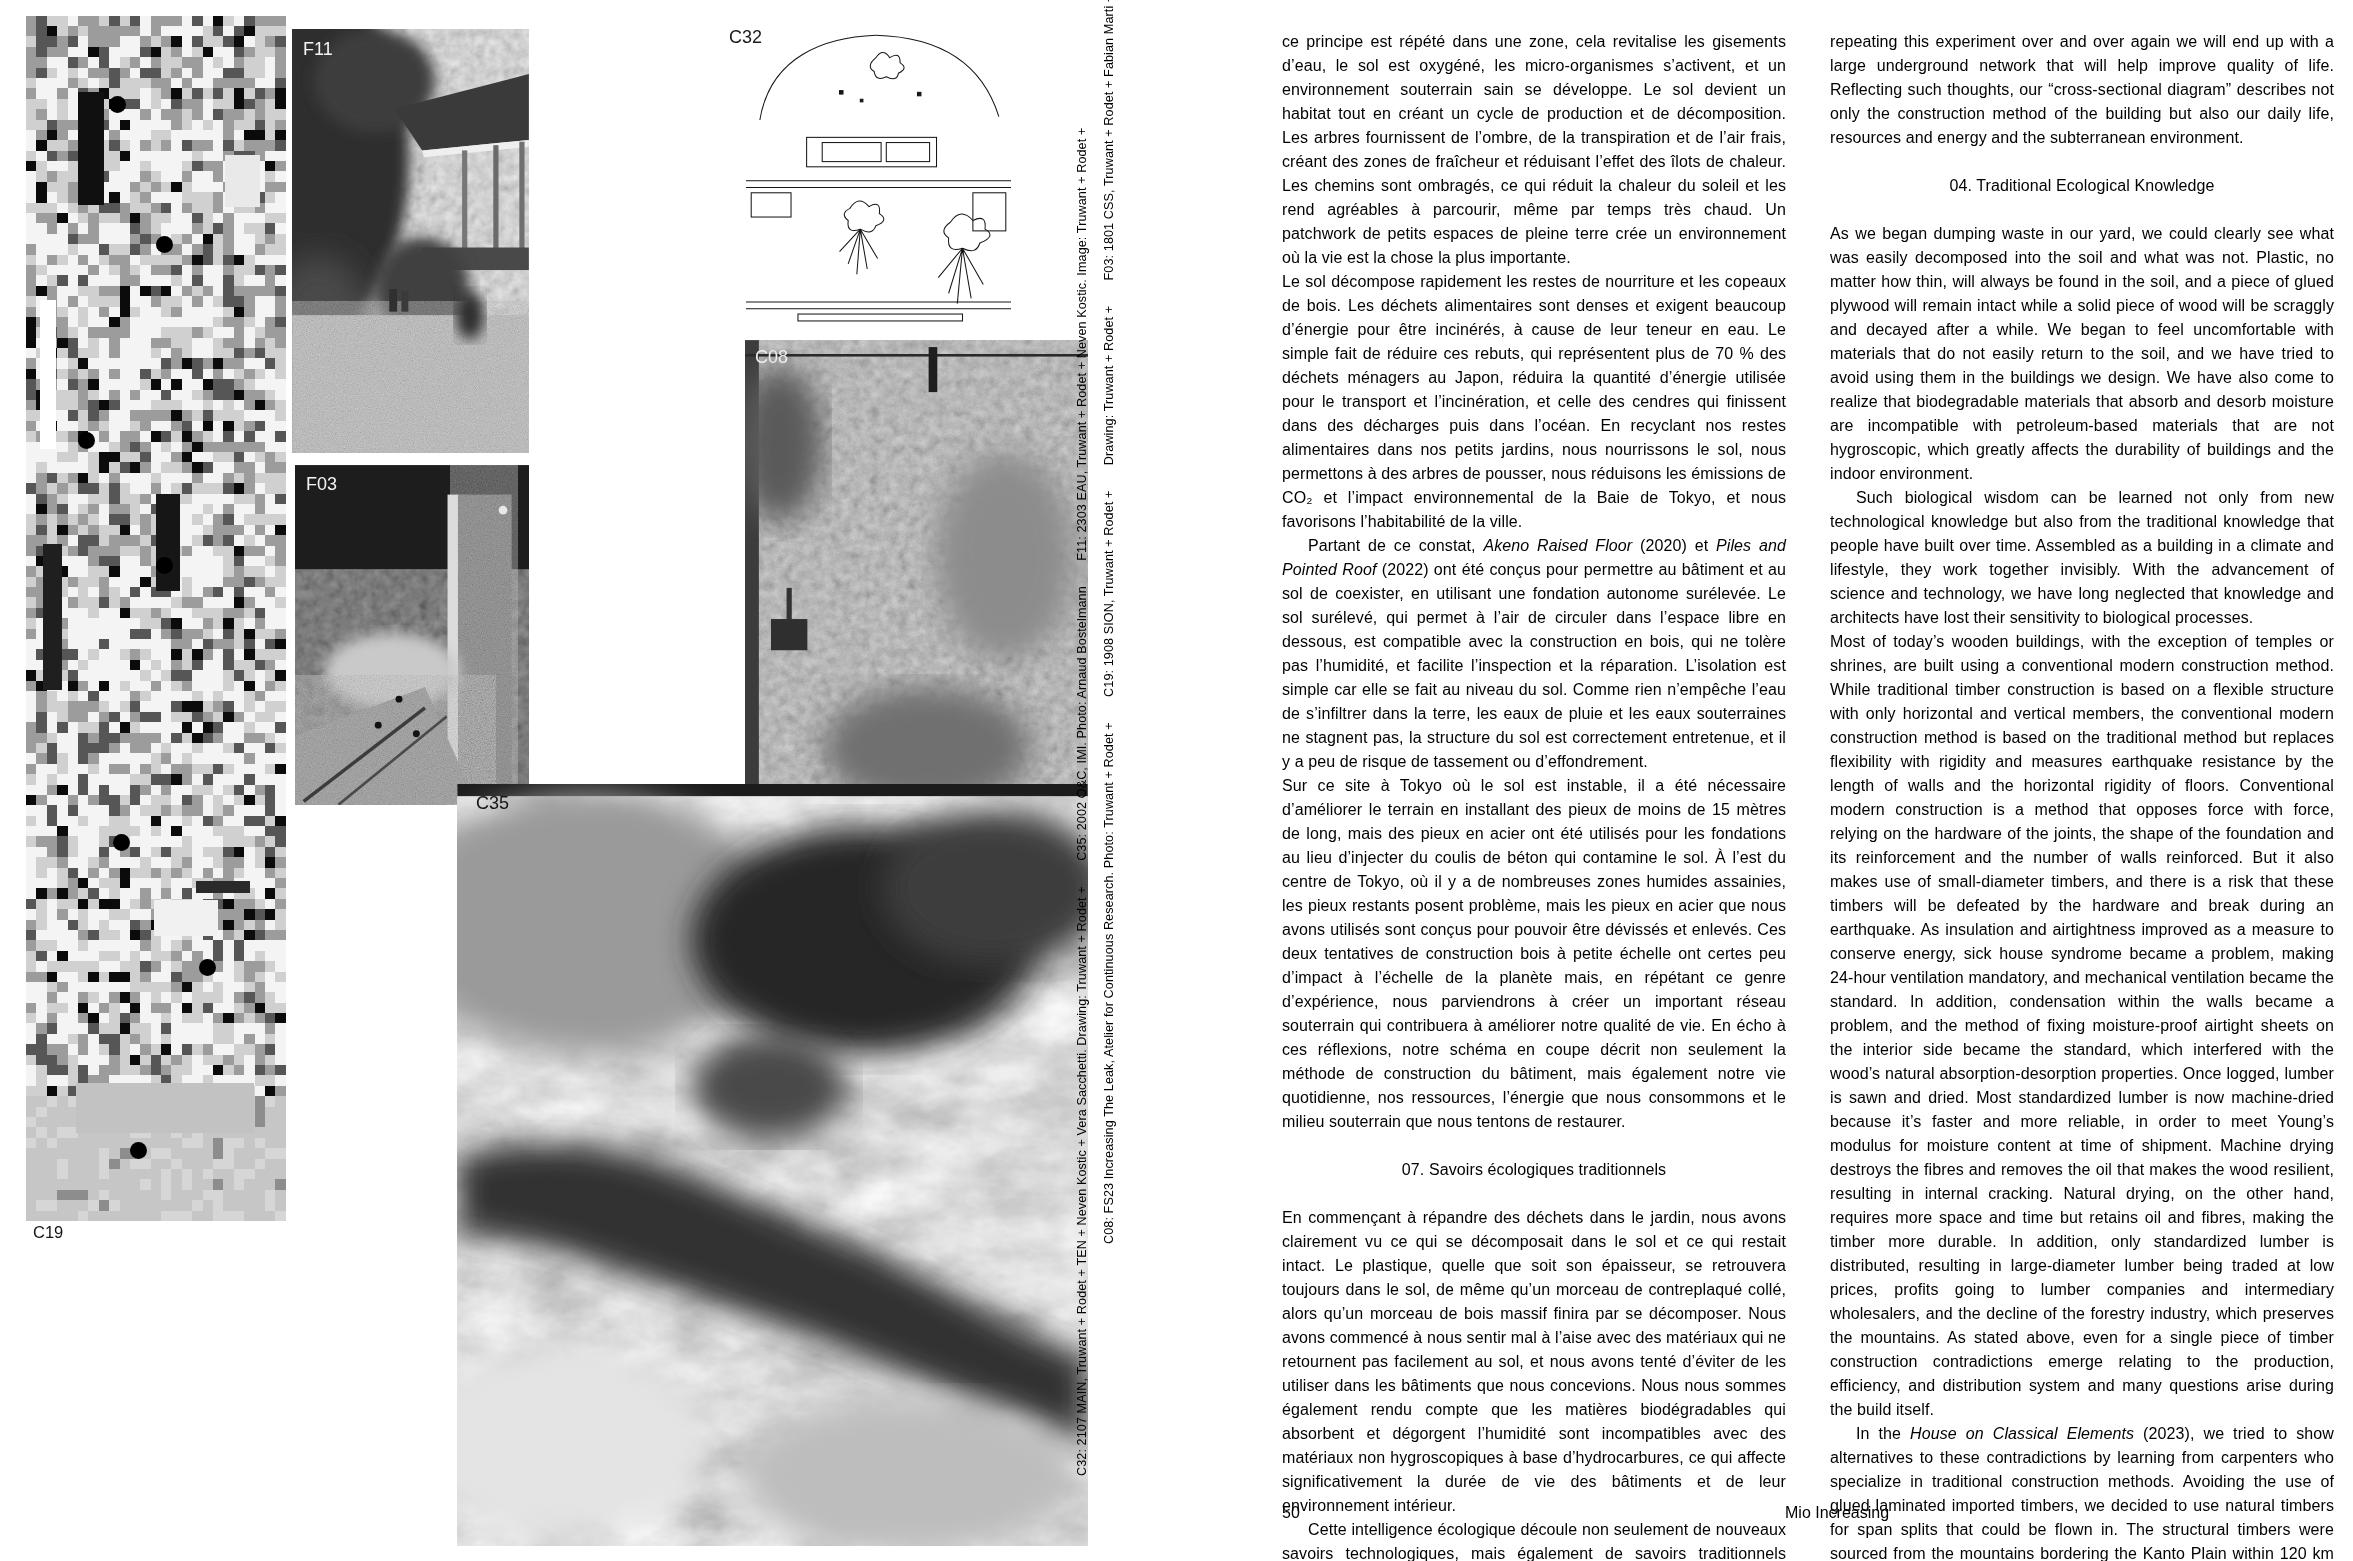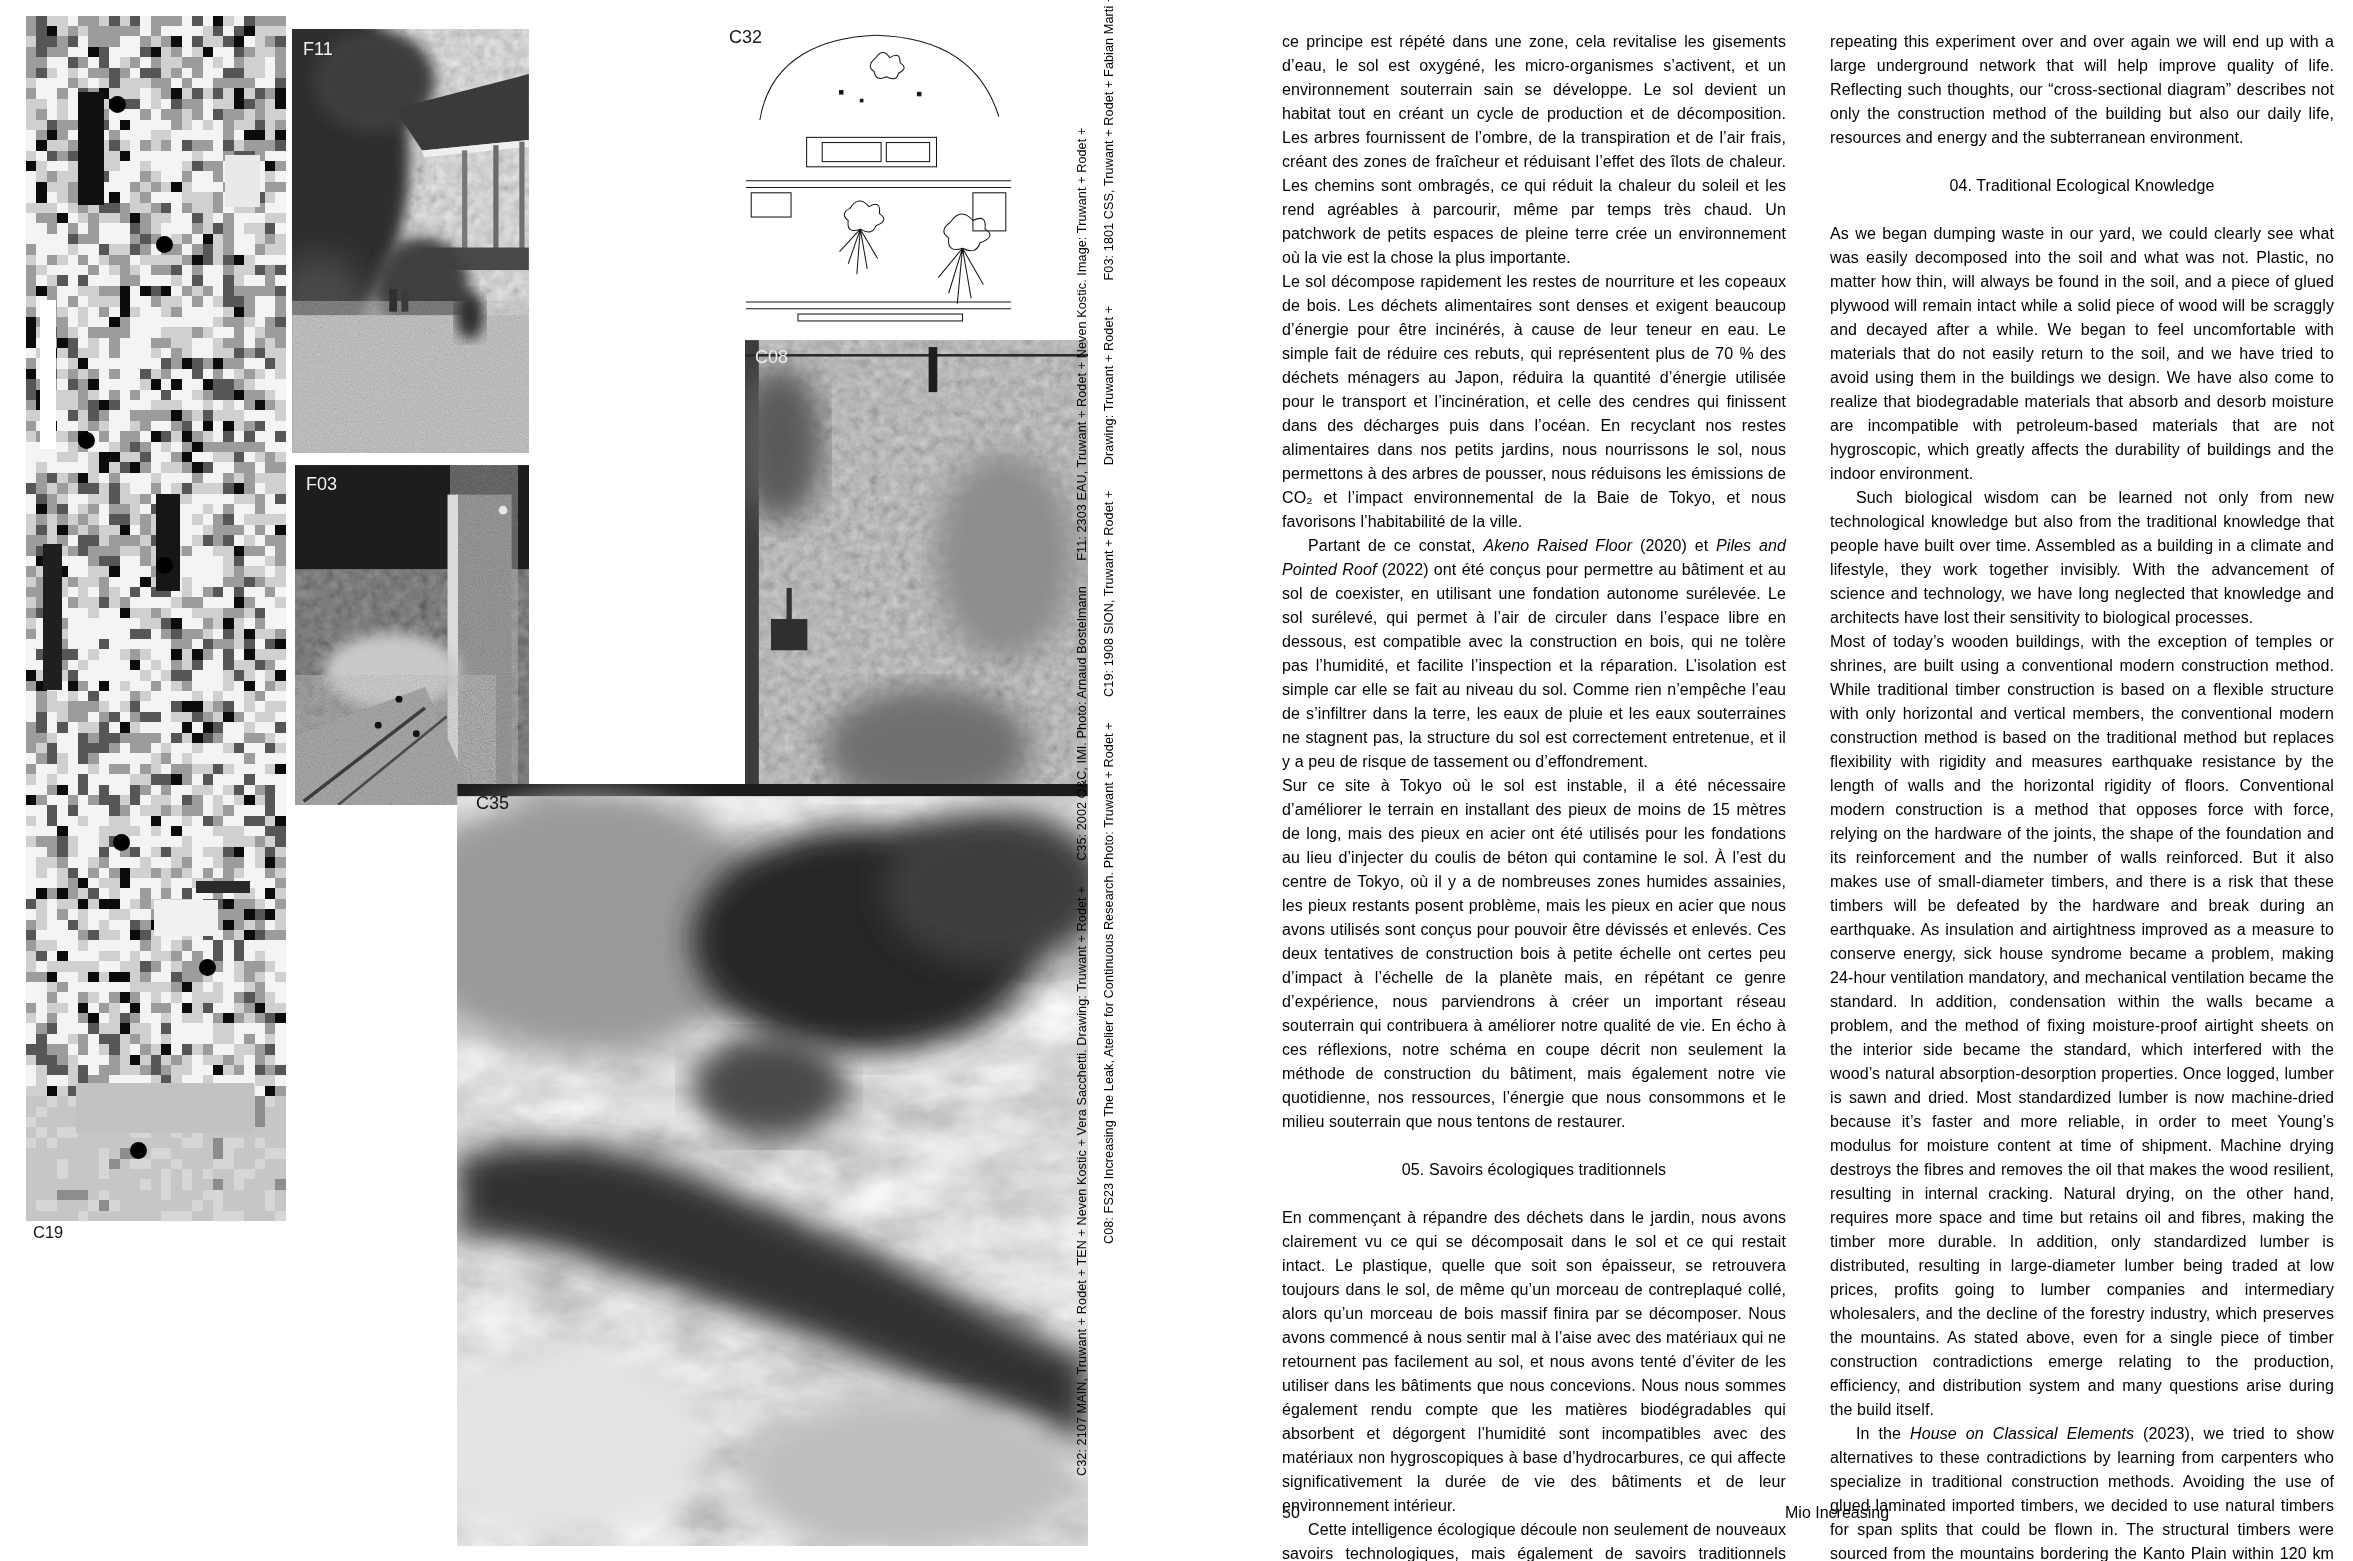--- a/index.html
+++ b/index.html
@@ -3097,21 +3097,21 @@
   <div class="figlabel" id="label-c35">C35</div>
 
   <div class="vcap" id="vcap-left">C32: 2107 MAIN, Truwant + Rodet + TEN + Neven Kostic + Vera Sacchetti. Drawing: Truwant + Rodet +  C35: 2002 O&amp;C, IMI. Photo: Arnaud Bostelmann  F11: 2303 EAU, Truwant + Rodet + Neven Kostic. Image: Truwant + Rodet +</div>
   <div class="vcap" id="vcap-right">C08: FS23 Increasing The Leak, Atelier for Continuous Research. Photo: Truwant + Rodet +  C19: 1908 SION, Truwant + Rodet +  Drawing: Truwant + Rodet +  F03: 1801 CSS, Truwant + Rodet + Fabian Marti + IC Eau. Photo: Arnaud Bostelmann</div>
 
   <div class="col" id="col-fr" lang="fr">
       <p class=""><span>ce principe est répété dans une zone, cela revitalise les gisements d’eau, le sol est oxygéné, les micro-organismes s’activent, et un environnement souterrain sain se développe. Le sol devient un habitat tout en créant un cycle de production et de décomposition. Les arbres fournissent de l’ombre, de la transpiration et de l’air frais, créant des zones de fraîcheur et réduisant l’effet des îlots de chaleur. Les chemins sont ombragés, ce qui réduit la chaleur du soleil et les rend agréables à parcourir, même par temps très chaud. Un patchwork de petits espaces de pleine terre crée un environnement où la vie est la chose la plus importante.</span></p>
       <p class=""><span>Le sol décompose rapidement les restes de nourriture et les copeaux de bois. Les déchets alimentaires sont denses et exigent beaucoup d’énergie pour être incinérés, à cause de leur teneur en eau. Le simple fait de réduire ces rebuts, qui représentent plus de 70 % des déchets ménagers au Japon, réduira la quantité d’énergie utilisée pour le transport et l’incinération, et celle des cendres qui finissent dans des décharges puis dans l’océan. En recyclant nos restes alimentaires dans nos petits jardins, nous nourrissons le sol, nous permettons à des arbres de pousser, nous réduisons les émissions de CO₂ et l’impact environnemental de la Baie de Tokyo, et nous favorisons l’habitabilité de la ville.</span></p>
       <p class="indent"><span>Partant de ce constat, </span><em>Akeno Raised Floor</em><span> (2020) et </span><em>Piles and Pointed Roof</em><span> (2022) ont été conçus pour permettre au bâtiment et au sol de coexister, en utilisant une fondation autonome surélevée. Le sol surélevé, qui permet à l’air de circuler dans l’espace libre en dessous, est compatible avec la construction en bois, qui ne tolère pas l’humidité, et facilite l’inspection et la réparation. L’isolation est simple car elle se fait au niveau du sol. Comme rien n’empêche l’eau de s’infiltrer dans la terre, les eaux de pluie et les eaux souterraines ne stagnent pas, la structure du sol est correctement entretenue, et il y a peu de risque de tassement ou d’effondrement.</span></p>
       <p class=""><span>Sur ce site à Tokyo où le sol est instable, il a été nécessaire d’améliorer le terrain en installant des pieux de moins de 15 mètres de long, mais des pieux en acier ont été utilisés pour les fondations au lieu d’injecter du coulis de béton qui contamine le sol. À l’est du centre de Tokyo, où il y a de nombreuses zones humides assainies, les pieux restants posent problème, mais les pieux en acier que nous avons utilisés sont conçus pour pouvoir être dévissés et enlevés. Ces deux tentatives de construction bois à petite échelle ont certes peu d’impact à l’échelle de la planète mais, en répétant ce genre d’expérience, nous parviendrons à créer un important réseau souterrain qui contribuera à améliorer notre qualité de vie. En écho à ces réflexions, notre schéma en coupe décrit non seulement la méthode de construction du bâtiment, mais également notre vie quotidienne, nos ressources, l’énergie que nous consommons et le milieu souterrain que nous tentons de restaurer.</span></p>
-      <div class="col-heading">05. Savoirs écologiques traditionnels</div>
+      <div class="col-heading">07. Savoirs écologiques traditionnels</div>
       <p class=""><span>En commençant à répandre des déchets dans le jardin, nous avons clairement vu ce qui se décomposait dans le sol et ce qui restait intact. Le plastique, quelle que soit son épaisseur, se retrouvera toujours dans le sol, de même qu’un morceau de contreplaqué collé, alors qu’un morceau de bois massif finira par se décomposer. Nous avons commencé à nous sentir mal à l’aise avec des matériaux qui ne retournent pas facilement au sol, et nous avons tenté d’éviter de les utiliser dans les bâtiments que nous concevions. Nous nous sommes également rendu compte que les matières biodégradables qui absorbent et dégorgent l’humidité sont incompatibles avec des matériaux non hygroscopiques à base d’hydrocarbures, ce qui affecte significativement la durée de vie des bâtiments et de leur environnement intérieur.</span></p>
       <p class="indent"><span>Cette intelligence écologique découle non seulement de nouveaux savoirs technologiques, mais également de savoirs traditionnels éprouvés de longue date. Rassemblés sous la forme d’un bâtiment dans un climat donné et pour un style de vie précis, ils interagissent de façon invisible. Avec les progrès de la science et de la technologie, nous avons longtemps négligé ces connaissances, et les architectes ont perdu leur sensibilité aux processus biologiques.</span></p>
     </div>
   <div class="col" id="col-en" lang="en">
       <p class=""><span>repeating this experiment over and over again we will end up with a large underground network that will help improve quality of life. Reflecting such thoughts, our “cross-sectional diagram” describes not only the construction method of the building but also our daily life, resources and energy and the subterranean environment.</span></p>
       <div class="col-heading">04. Traditional Ecological Knowledge</div>
       <p class=""><span>As we began dumping waste in our yard, we could clearly see what was easily decomposed into the soil and what was not. Plastic, no matter how thin, will always be found in the soil, and a piece of glued plywood will remain intact while a solid piece of wood will be scraggly and decayed after a while. We began to feel uncomfortable with materials that do not easily return to the soil, and we have tried to avoid using them in the buildings we design. We have also come to realize that biodegradable materials that absorb and desorb moisture are incompatible with petroleum-based materials that are not hygroscopic, which greatly affects the durability of buildings and the indoor environment.</span></p>
       <p class="indent"><span>Such biological wisdom can be learned not only from new technological knowledge but also from the traditional knowledge that people have built over time. Assembled as a building in a climate and lifestyle, they work together invisibly. With the advancement of science and technology, we have long neglected that knowledge and architects have lost their sensitivity to biological processes.</span></p>
       <p class=""><span>Most of today’s wooden buildings, with the exception of temples or shrines, are built using a conventional modern construction method. While traditional timber construction is based on a flexible structure with only horizontal and vertical members, the conventional modern construction method is based on the traditional method but replaces flexibility with rigidity and measures earthquake resistance by the length of walls and the horizontal rigidity of floors. Conventional modern construction is a method that opposes force with force, relying on the hardware of the joints, the shape of the foundation and its reinforcement and the number of walls reinforced. But it also makes use of small-diameter timbers, and there is a risk that these timbers will be defeated by the hardware and break during an earthquake. As insulation and airtightness improved as a measure to conserve energy, sick house syndrome became a problem, making 24-hour ventilation mandatory, and mechanical ventilation became the standard. In addition, condensation within the walls became a problem, and the method of fixing moisture-proof airtight sheets on the interior side became the standard, which interfered with the wood’s natural absorption-desorption properties. Once logged, lumber is sawn and dried. Most standardized lumber is now machine-dried because it’s faster and more reliable, in order to meet Young’s modulus for moisture content at time of shipment. Machine drying destroys the fibres and removes the oil that makes the wood resilient, resulting in internal cracking. Natural drying, on the other hand, requires more space and time but retains oil and fibres, making the timber more durable. In addition, only standardized lumber is distributed, resulting in large-diameter lumber being traded at low prices, profits going to lumber companies and intermediary wholesalers, and the decline of the forestry industry, which preserves the mountains. As stated above, even for a single piece of timber construction contradictions emerge relating to the production, efficiency, and distribution system and many questions arise during the build itself.</span></p>
       <p class="indent"><span>In the </span><em>House on Classical Elements</em><span> (2023), we tried to show alternatives to these contradictions by learning from carpenters who specialize in traditional construction methods. Avoiding the use of glued laminated imported timbers, we decided to use natural timbers for span splits that could be flown in. The structural timbers were sourced from the mountains bordering the Kanto Plain within 120 km of the site. Small sawmills and a carpenter’s shop were set up at the forestry cooperative to eliminate intermediate margins in the distribution process and to secure the carpenters’ labour for manual jointing and finishing. By not passing through intermediate wholesalers, profits go directly to the forestry cooperative. In addition, by milling the lumber at the forestry cooperative, natural drying on site is possible: naturally dried lumber is stronger and</span></p>

